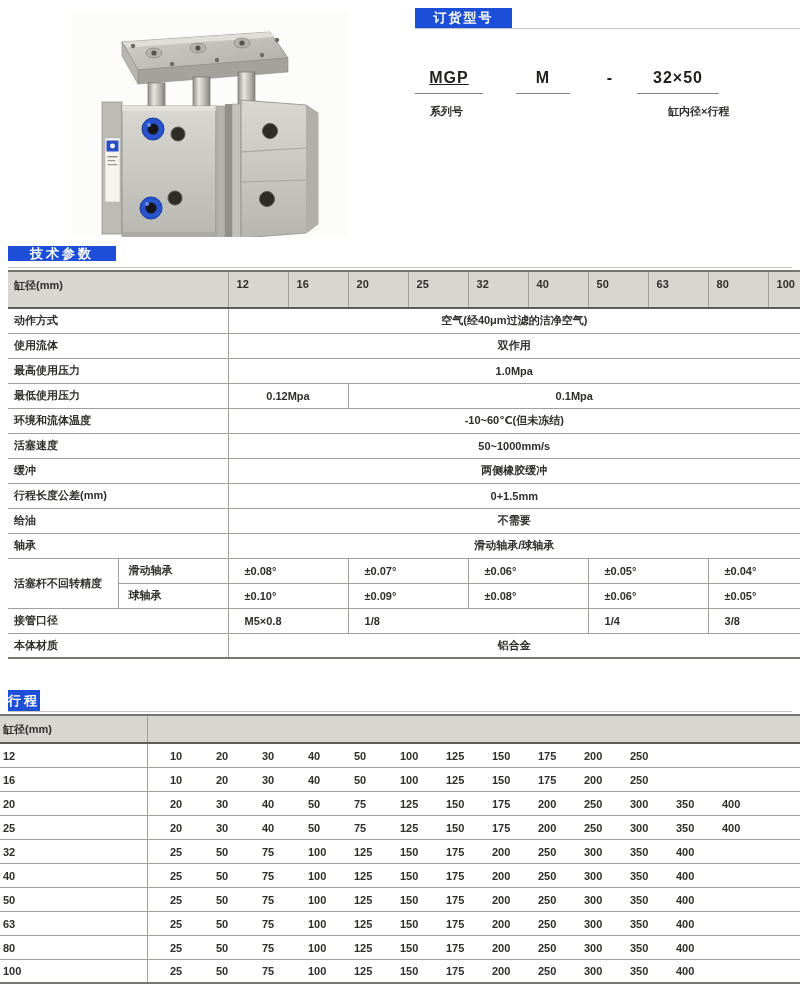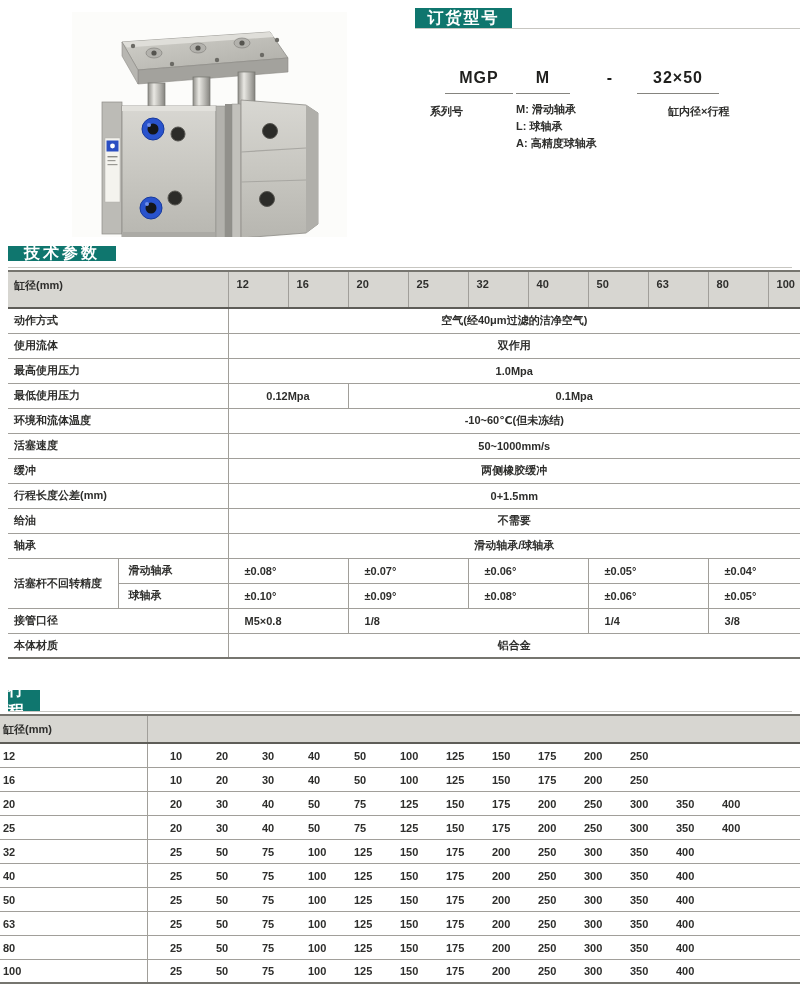--- a/index.html
+++ b/index.html
@@ -6,40 +6,40 @@
   body { background:#ffffff; }
   .page {
     position:relative; width:800px; height:984px; margin:0 auto;
     background:#ffffff; overflow:hidden;
     font-family:"Liberation Sans","DejaVu Sans",sans-serif;
     color:#2e2e2c;
   }
 
   
   .banner {
-    position:absolute; background:#0f766e; color:#ffffff;
-    font-weight:bold; font-size:16px; letter-spacing:3px;
+    position:absolute; background:#1d4ed8; color:#ffffff;
+    font-weight:bold; font-size:13px; letter-spacing:3px;
     display:flex; align-items:center; justify-content:center;
   }
   #banner-order  { left:415px; top:8px;   width:97px;  height:20px; letter-spacing:2px; }
   #banner-tech   { left:8px;   top:246px; width:108px; height:15px; }
   #banner-stroke { left:8px;   top:690px; width:32px;  height:21px; }
   .rule { position:absolute; height:1px; background:#c7c6c1; }
   #rule-order  { left:415px; top:28px;  width:385px; }
   #rule-tech   { left:8px;   top:267px; width:784px; }
   #rule-stroke { left:8px;   top:711px; width:784px; }
 
   
   .codepart {
     position:absolute; top:62px; height:32px;
     display:flex; align-items:center; justify-content:center;
     font-size:16px; font-weight:bold; color:#1f1f1d; letter-spacing:1px;
   }
   .underlined { border-bottom:1px solid #85847f; }
-  #cp-series  { left:445px; width:68px; }
+  #cp-series  { left:415px; width:68px;text-decoration:underline; }
   #cp-bearing { left:516px; width:54px; }
   #cp-dash    { left:598px; width:24px; }
   #cp-bore    { left:637px; width:82px; }
   .ann { position:absolute; font-size:11px; font-weight:bold; color:#2e2e2c; }
   #ann-series  { left:430px; top:104px; }
   #ann-bearing { left:516px; top:101px; line-height:17px; }
   #ann-bore    { left:641px; top:104px;padding-left:27px; }
 
   
   .tech {
@@ -178,25 +178,20 @@
 
   <div class="banner" id="banner-order">订货型号</div>
   <div class="rule" id="rule-order"></div>
 
   <div class="codepart underlined" id="cp-series">MGP</div>
   <div class="codepart underlined" id="cp-bearing">M</div>
   <div class="codepart" id="cp-dash">-</div>
   <div class="codepart underlined" id="cp-bore">32×50</div>
 
   <div class="ann" id="ann-series">系列号</div>
-  <div class="ann" id="ann-bearing">
-    <div>M: 滑动轴承</div>
-    <div>L: 球轴承</div>
-    <div>A: 高精度球轴承</div>
-  </div>
   <div class="ann" id="ann-bore">缸内径×行程</div>
 
   <div class="banner" id="banner-tech">技术参数</div>
   <div class="rule" id="rule-tech"></div>
 
   <table class="tech">
     <colgroup>
       <col class="c-lbl">
         <col class="c-lbl">
       <col class="c-d">

